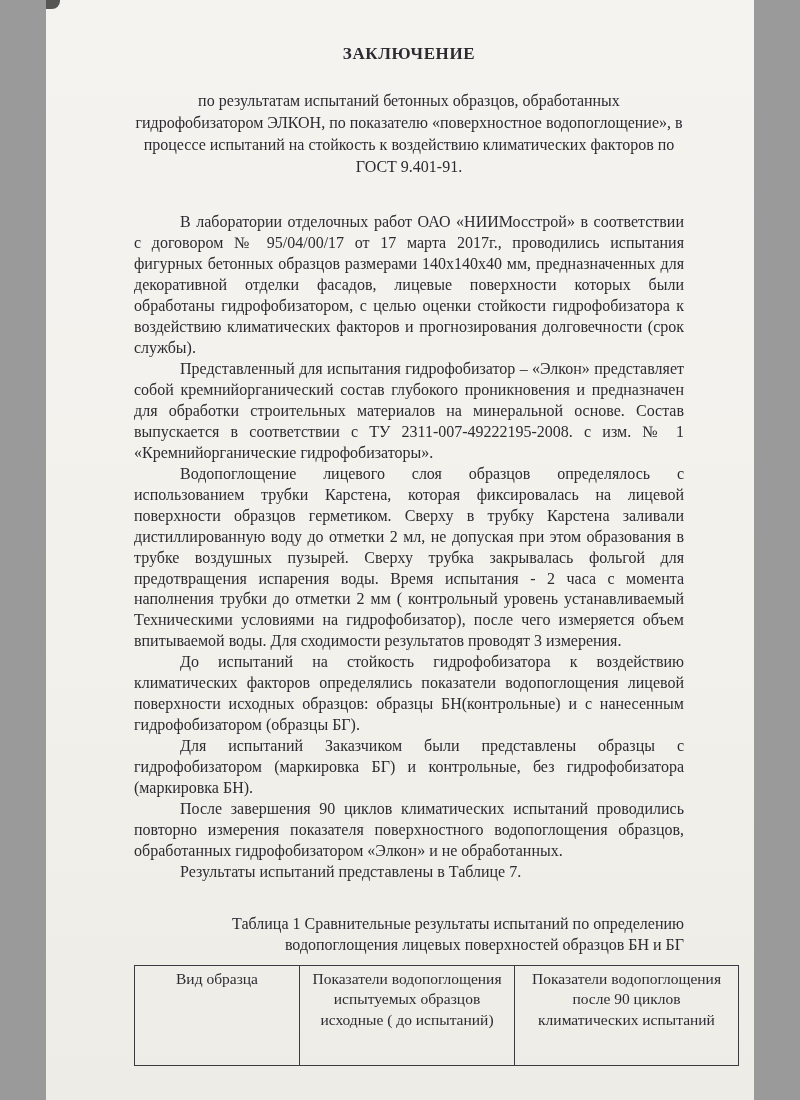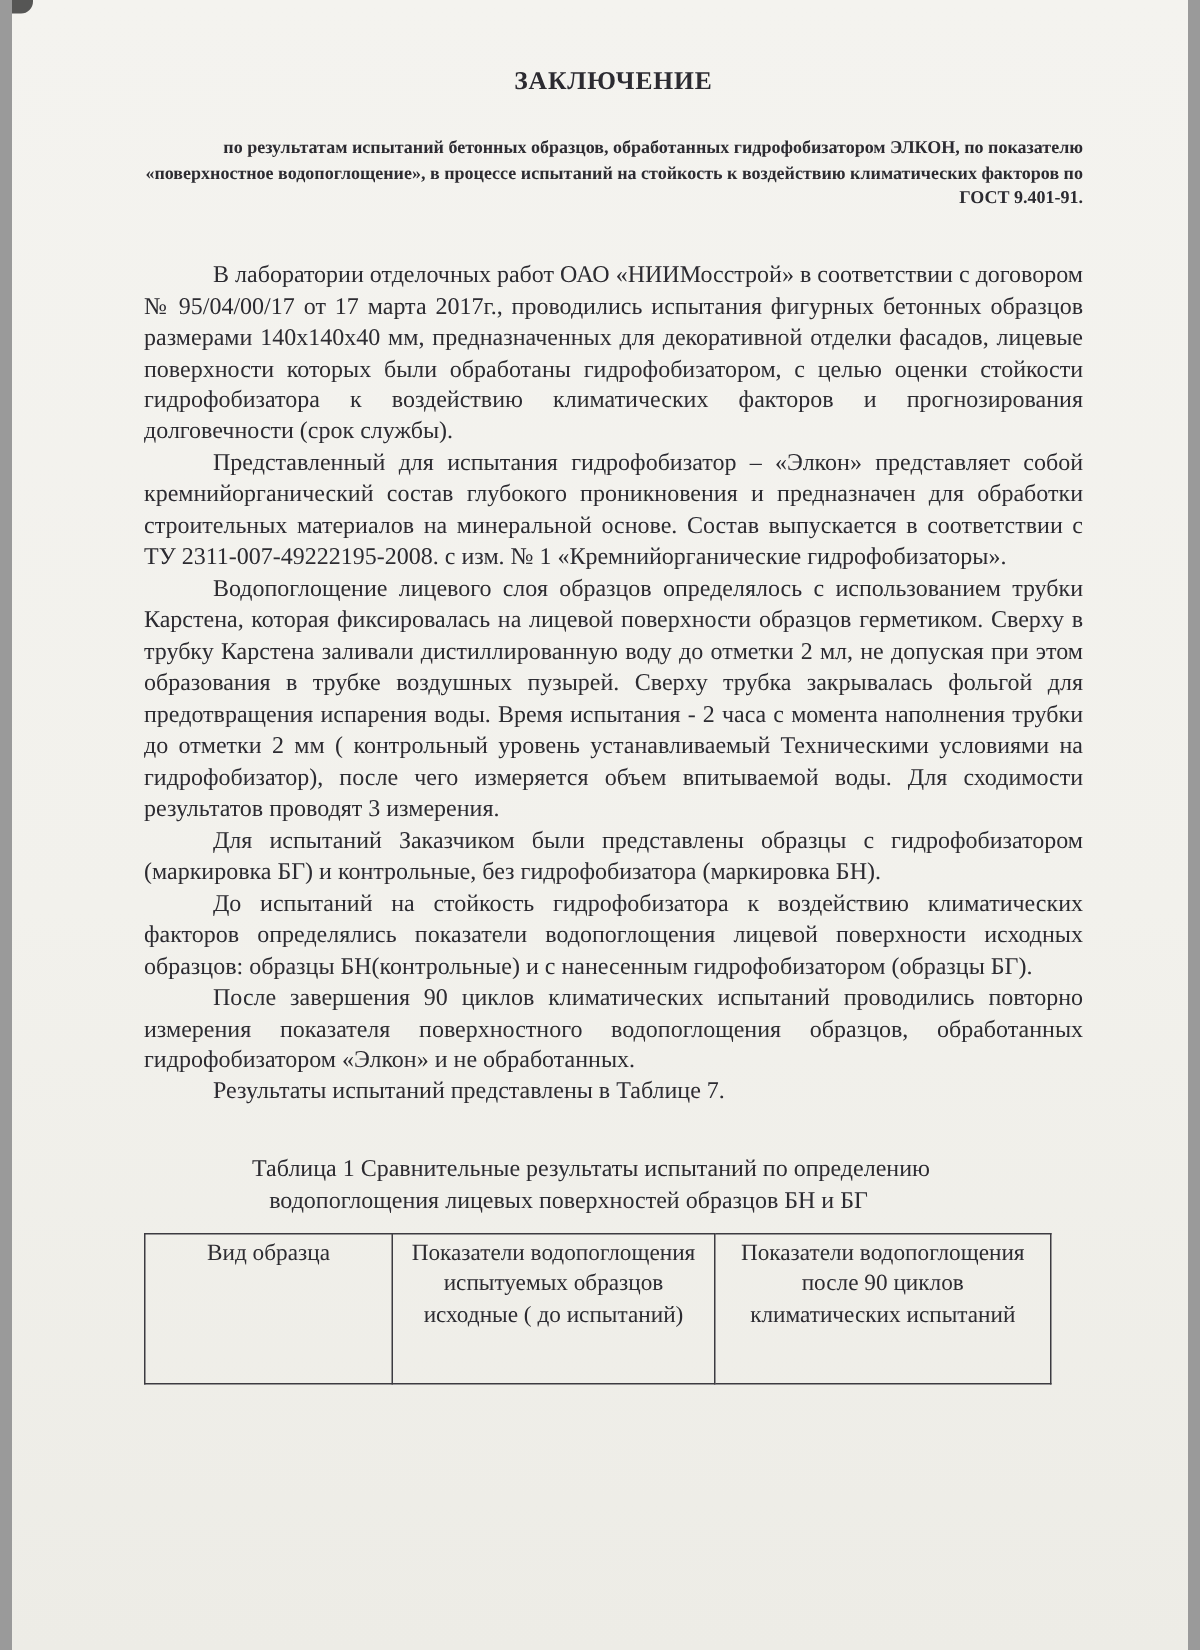--- a/index.html
+++ b/index.html
@@ -1,18 +1,18 @@
 <!DOCTYPE html>
 <html><head>
 <meta charset="utf-8">
 <style>
   html, body { margin: 0; padding: 0; background: #9a9a9a; }
   .page {
     position: relative;
-    width: 784px;
+    width: 708px;
     height: 1100px;
     margin: 0 auto;
     box-sizing: border-box;
     padding: 44px 70px 0 88px;
     background: linear-gradient(180deg, #f4f3ef 0%, #f2f1ec 55%, #edece6 100%);
     font-family: "Liberation Serif", "DejaVu Serif", serif;
     color: #2c2b31;
     overflow: hidden;
   }
   .corner-artifact {
@@ -25,39 +25,39 @@
   }
   .title {
     margin: 0 0 26px 0;
     text-align: center;
     font-size: 17px;
     font-weight: bold;
     letter-spacing: 0.6px;
   }
   .subtitle {
     margin: 0 0 34px 0;
-    text-align: right;
-    font-weight: bold;
-    font-size: 12px;
+    text-align: center;
+    font-weight: normal;
+    font-size: 16px;
     line-height: 1.38;
   }
   .body-text p.para {
     margin: 0;
     text-indent: 46px;
     text-align: justify;
     font-size: 16px;
     line-height: 1.31;
   }
   .table-caption {
     margin: 30px 0 10px 0;
     max-width: 566px;
     text-indent: 30px;
     font-size: 16px;
     line-height: 1.32;
-    text-align: center;
+    text-align: right;
   }
   table.results-table {
     border-collapse: collapse;
     table-layout: fixed;
     width: 604px;
   }
   table.results-table th,
   table.results-table td {
     border: 1.2px solid #3c3b41;
     font-weight: normal;
@@ -80,22 +80,22 @@
   <div class="corner-artifact"></div>
 
   <h1 class="title">ЗАКЛЮЧЕНИЕ</h1>
 
   <p class="subtitle">по результатам испытаний бетонных образцов, обработанных гидрофобизатором ЭЛКОН,  по показателю «поверхностное водопоглощение», в процессе испытаний  на стойкость к воздействию  климатических факторов по ГОСТ 9.401-91.</p>
 
   <div class="body-text">
     <p class="para">В лаборатории отделочных работ ОАО «НИИМосстрой»  в соответствии с договором  № 95/04/00/17  от 17 марта 2017г.,  проводились испытания фигурных бетонных  образцов размерами  140х140х40 мм,   предназначенных для декоративной отделки фасадов,  лицевые поверхности которых были обработаны гидрофобизатором, с целью оценки  стойкости гидрофобизатора  к воздействию климатических факторов   и прогнозирования долговечности (срок службы).</p>
     <p class="para">Представленный для испытания гидрофобизатор – «Элкон» представляет собой кремнийорганический состав  глубокого проникновения и предназначен для обработки строительных материалов на минеральной основе. Состав выпускается в соответствии с ТУ 2311-007-49222195-2008.  с изм. № 1 «Кремнийорганические гидрофобизаторы».</p>
     <p class="para">Водопоглощение лицевого слоя образцов определялось  с использованием трубки Карстена, которая фиксировалась на лицевой поверхности образцов герметиком. Сверху в трубку Карстена заливали дистиллированную воду  до  отметки 2 мл, не допуская при этом образования  в трубке воздушных пузырей. Сверху  трубка закрывалась фольгой для предотвращения испарения воды. Время  испытания  - 2 часа  с момента наполнения трубки до  отметки 2 мм ( контрольный уровень устанавливаемый Техническими условиями на гидрофобизатор), после чего измеряется объем впитываемой воды. Для сходимости результатов проводят 3 измерения.</p>
+    <p class="para">До испытаний на стойкость  гидрофобизатора к воздействию  климатических факторов определялись  показатели  водопоглощения лицевой поверхности  исходных образцов: образцы БН(контрольные)  и с нанесенным гидрофобизатором (образцы БГ).</p>
     <p class="para">Для испытаний Заказчиком были представлены  образцы с гидрофобизатором (маркировка БГ)  и контрольные, без гидрофобизатора (маркировка БН).</p>
-    <p class="para">До испытаний на стойкость  гидрофобизатора к воздействию  климатических факторов определялись  показатели  водопоглощения лицевой поверхности  исходных образцов: образцы БН(контрольные)  и с нанесенным гидрофобизатором (образцы БГ).</p>
     <p class="para">После завершения  90 циклов климатических испытаний проводились повторно измерения показателя поверхностного водопоглощения  образцов, обработанных гидрофобизатором «Элкон» и не обработанных.</p>
     <p class="para">Результаты испытаний представлены в Таблице 7.</p>
   </div>
 
   <p class="table-caption">Таблица 1  Сравнительные  результаты испытаний по определению водопоглощения  лицевых поверхностей образцов БН и БГ</p>
 
   <table class="results-table">
     <colgroup>
       <col class="col-kind">
       <col class="col-before">

